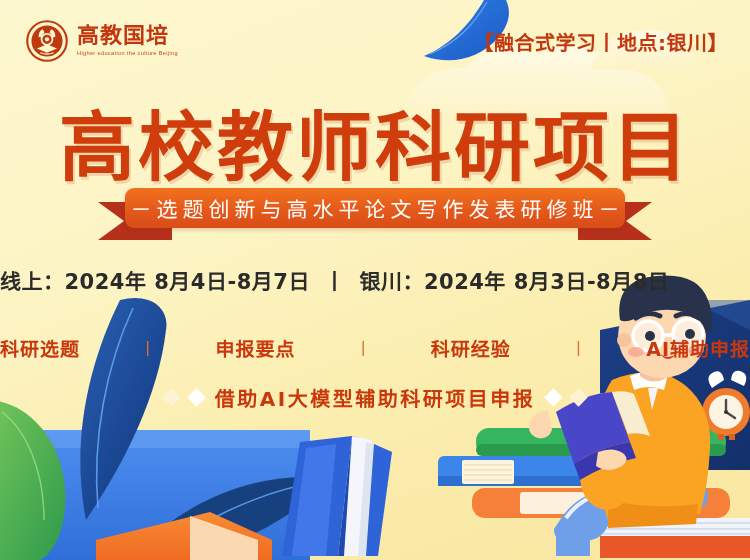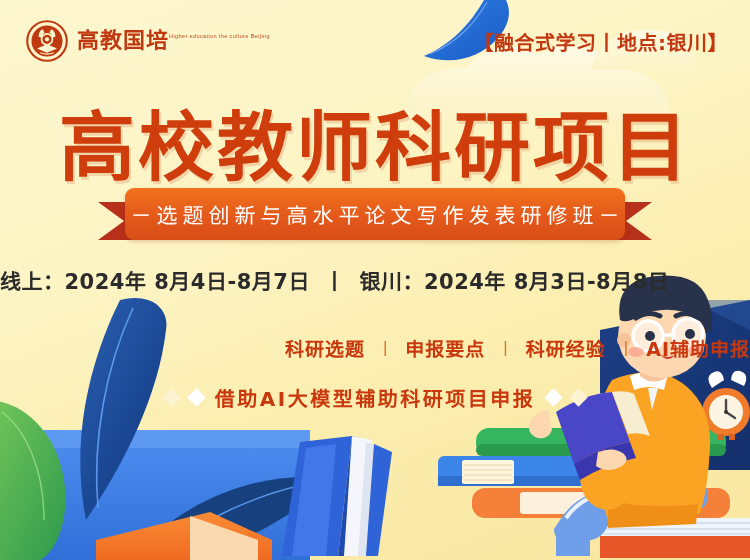--- a/index.html
+++ b/index.html
@@ -36,21 +36,21 @@
     justify-content: space-between;
     padding: 0 22px 0 26px;
     box-sizing: border-box;
     z-index: 6;
   }
 
   .logo-lockup { display: flex; align-items: center; gap: 9px; }
 
   .logo-seal { width: 42px; height: 42px; flex: none; }
 
-  .logo-wordmark { display: flex; line-height: 1; }
+  .logo-wordmark { display: flex; flex-direction: column; line-height: 1; }
   .logo-cn {
     font-size: 22px;
     font-weight: 700;
     color: #c1370f;
     letter-spacing: 1px;
     font-family: "DejaVu Sans", "Liberation Sans", sans-serif;
   }
   .logo-en {
     font-size: 5.6px;
     color: #c1370f;
@@ -110,21 +110,21 @@
   }
   .ribbon-tail.right {
     right: 98px;
     clip-path: polygon(0 0, 100% 0, calc(100% - 26px) 50%, 100% 100%, 0 100%);
   }
   .ribbon-body {
     position: absolute;
     top: 0;
     left: 125px;
     right: 125px;
-    height: 52px;
+    height: 40px;
     border-radius: 9px;
     background: linear-gradient(180deg, #f1721d 0%, #e4591b 55%, #d94d17 100%);
     display: flex;
     align-items: center;
     justify-content: center;
     box-shadow: 0 2px 4px rgba(150,50,10,.22);
   }
   .ribbon-text {
     color: #ffffff;
     font-size: 21px;
@@ -153,21 +153,21 @@
   .dates .sep { margin: 0 14px; font-weight: 700; }
 
   
   .features {
     position: absolute;
     top: 334px;
     left: 0;
     width: 750px;
     display: flex;
     align-items: center;
-    justify-content: flex-end;
+    justify-content: space-between;
     gap: 0;
     z-index: 6;
     white-space: nowrap;
   }
   .feature-item {
     font-size: 19px;
     font-weight: 700;
     color: #c9380d;
     letter-spacing: 1px;
     font-family: "DejaVu Sans", "Liberation Sans", sans-serif;

